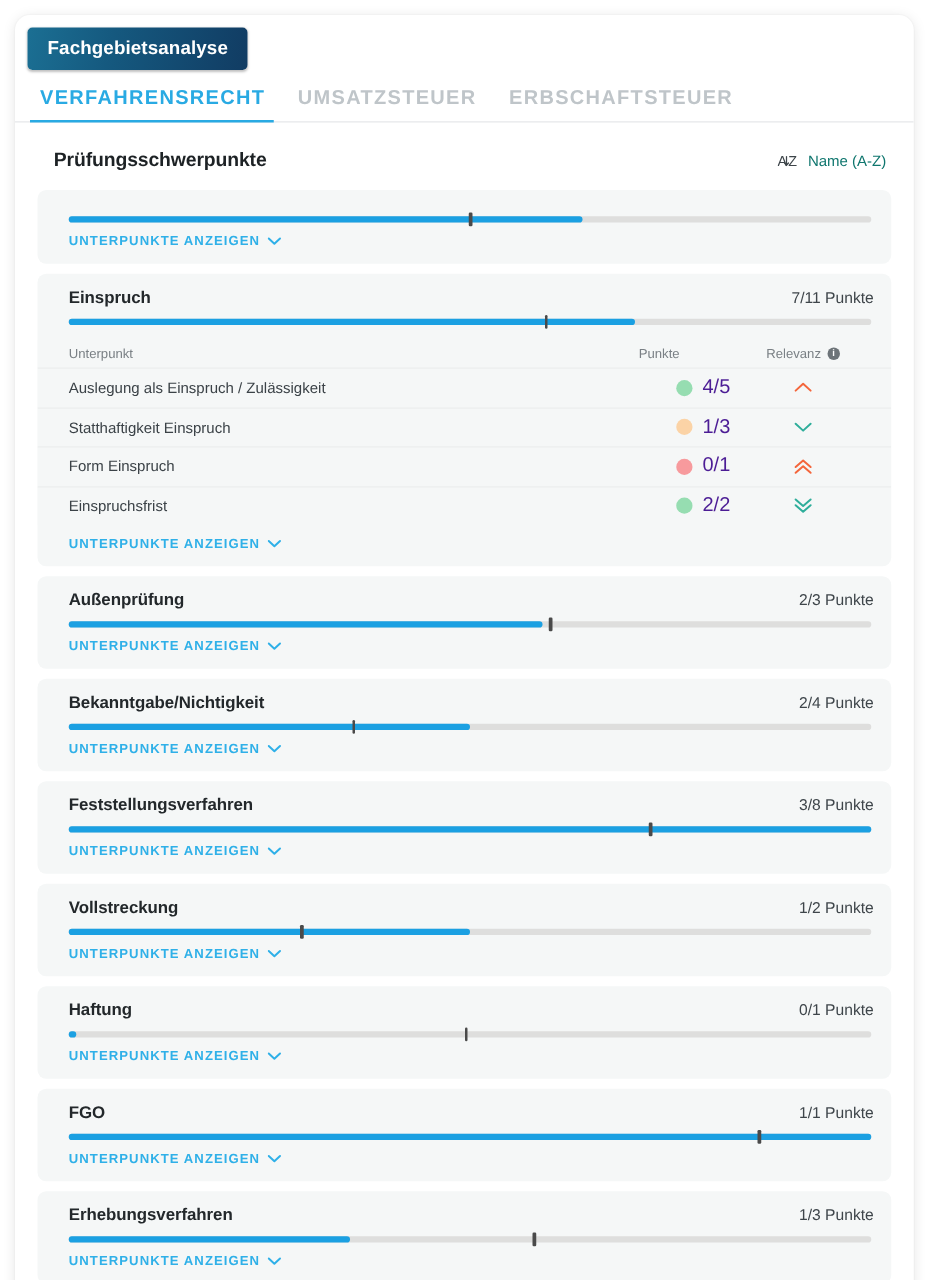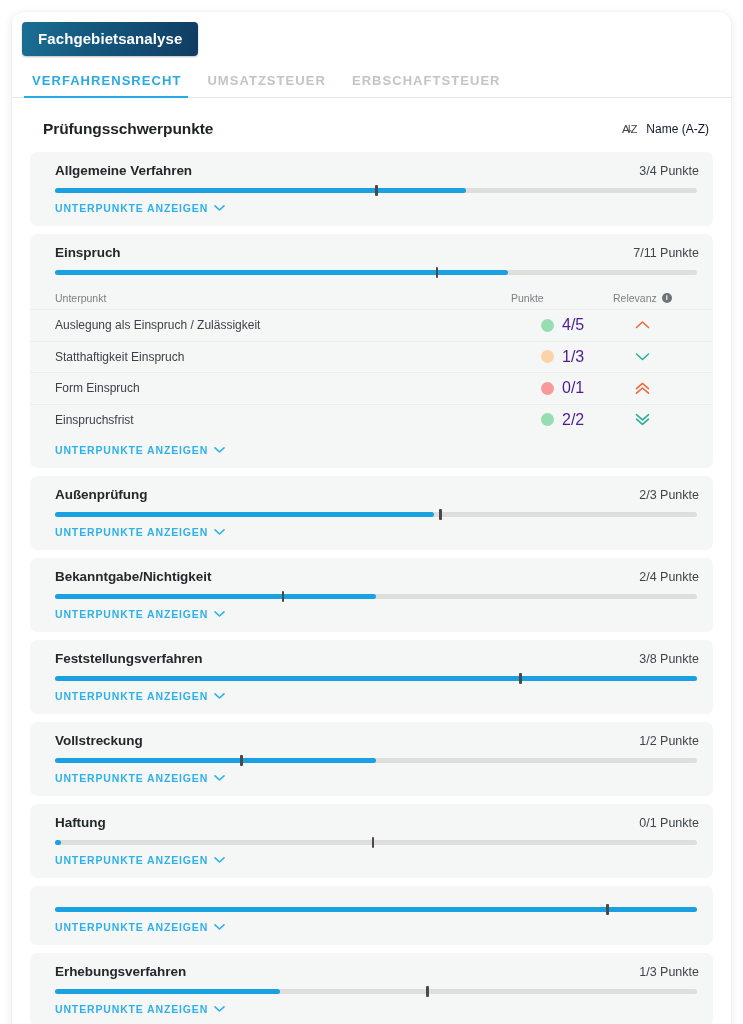--- a/index.html
+++ b/index.html
@@ -32,21 +32,21 @@
   }
   
   .tabs {
     margin-top: 11px;
     display: flex; align-items: flex-end;
     border-bottom: 1px solid #e6e8ea;
     padding-left: 12px;
     height: 31px;
   }
   .tab {
-    font-size: 13px; font-weight: bold;
+    font-size: 16px; font-weight: bold;
     letter-spacing: 1.05px;
     color: #bfc5c9;
     padding: 0 13px 9px 13px;
     position: relative;
     white-space: nowrap;
     cursor: pointer;
   }
   .tab:first-child { padding-left: 8px; }
   .tab.active { color: #29aae3; }
   .tab.active::after {
@@ -54,21 +54,21 @@
     left: 0; right: 6px; bottom: -1px; height: 2.5px;
     background: #29aae3;
   }
   
   .sec-head {
     display: flex; align-items: center; justify-content: space-between;
     padding: 22px 22px 14px 31px;
   }
   .sec-title { font-size: 15.5px; font-weight: bold; color: #1d2225; letter-spacing: -.1px; }
   .sort { display: flex; align-items: center; gap: 7px; cursor: pointer; }
-  .sort-label { font-size: 12px; color: #0f172a; }
+  .sort-label { font-size: 12px; color: #0f766e; }
   .az { display: block; }
   
   .list { padding: 0 18px 16px 18px; display: flex; flex-direction: column; gap: 8px; }
   .card { background: #f5f7f7; border-radius: 7px; padding: 11px 0 0 0; overflow: hidden; }
   .card-head {
     display: flex; align-items: baseline; justify-content: space-between;
     padding: 0 14px 0 25px;
   }
   .card-title { font-size: 13.5px; font-weight: bold; color: #23282b; letter-spacing: -.05px; }
   .card-score { font-size: 12.5px; color: #3e454a; white-space: nowrap; }
@@ -143,24 +143,20 @@
             <text x="8.5" y="12" font-family="Liberation Sans, sans-serif" font-size="11.5" fill="#3e454a">Z</text>
             <path d="M7.2 4.2 v6.6 M5.6 9.4 l1.6 1.8 l1.6 -1.8" stroke="#3e454a" stroke-width="1" fill="none" stroke-linecap="round"></path>
           </svg>
         </span>
         <span class="sort-label">Name (A-Z)</span>
       </div>
     </div>
 
     <div class="list" id="topic-list">
         <div class="card">
-          <div class="card-head">
-            <div class="card-title">Allgemeine Verfahren</div>
-            <div class="card-score">3/4 Punkte</div>
-          </div>
           <div class="bar-wrap">
             <div class="bar">
               <div class="bar-fill" style="width:64%"></div>
               <div class="bar-mark" style="left:calc(50% - 1px)"></div>
             </div>
           </div>
           <div class="expand">
             <span class="expand-label">UNTERPUNKTE ANZEIGEN</span>
             <span>
               <svg width="11" height="8" viewBox="0 0 11 8">
@@ -343,20 +339,24 @@
           <div class="expand">
             <span class="expand-label">UNTERPUNKTE ANZEIGEN</span>
             <span>
               <svg width="11" height="8" viewBox="0 0 11 8">
                 <path d="M1 1.8 L5.5 6 L10 1.8" stroke="#2fb0e8" stroke-width="1.6" fill="none" stroke-linecap="round" stroke-linejoin="round"></path>
               </svg>
             </span>
           </div>
         </div>
         <div class="card">
+          <div class="card-head">
+            <div class="card-title">FGO</div>
+            <div class="card-score">1/1 Punkte</div>
+          </div>
           <div class="bar-wrap">
             <div class="bar">
               <div class="bar-fill" style="width:100%"></div>
               <div class="bar-mark" style="left:calc(86% - 1px)"></div>
             </div>
           </div>
           <div class="expand">
             <span class="expand-label">UNTERPUNKTE ANZEIGEN</span>
             <span>
               <svg width="11" height="8" viewBox="0 0 11 8">

